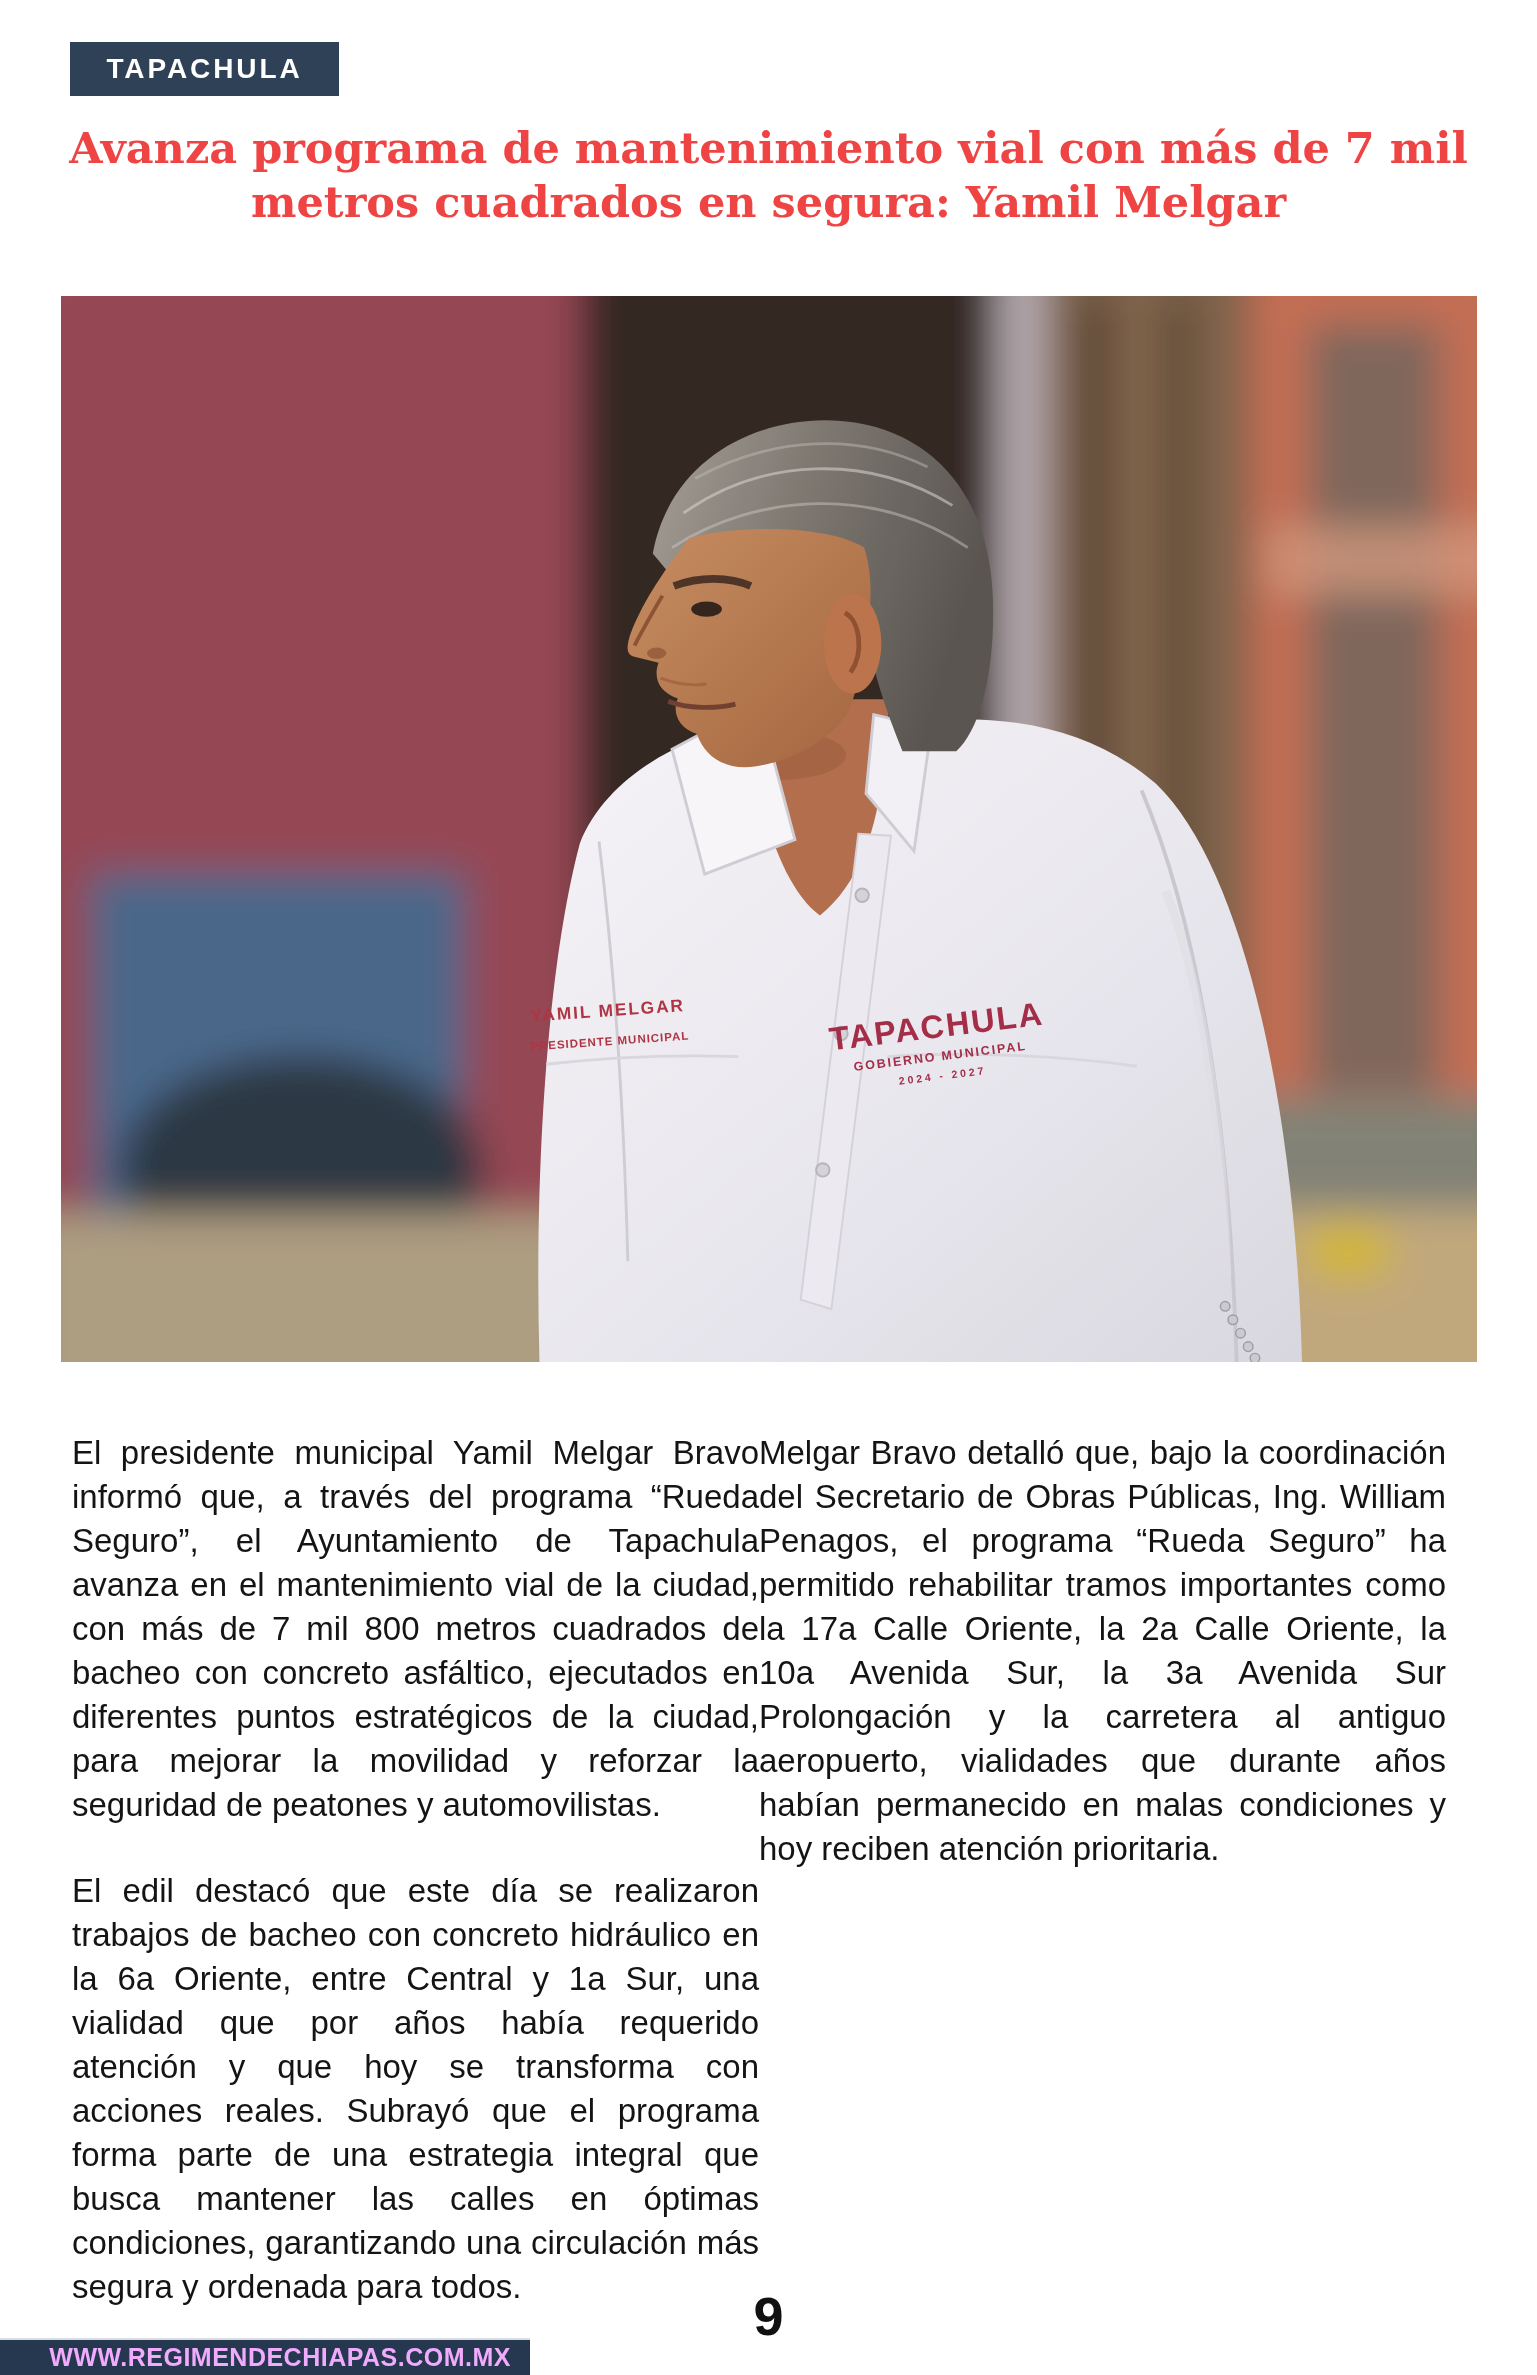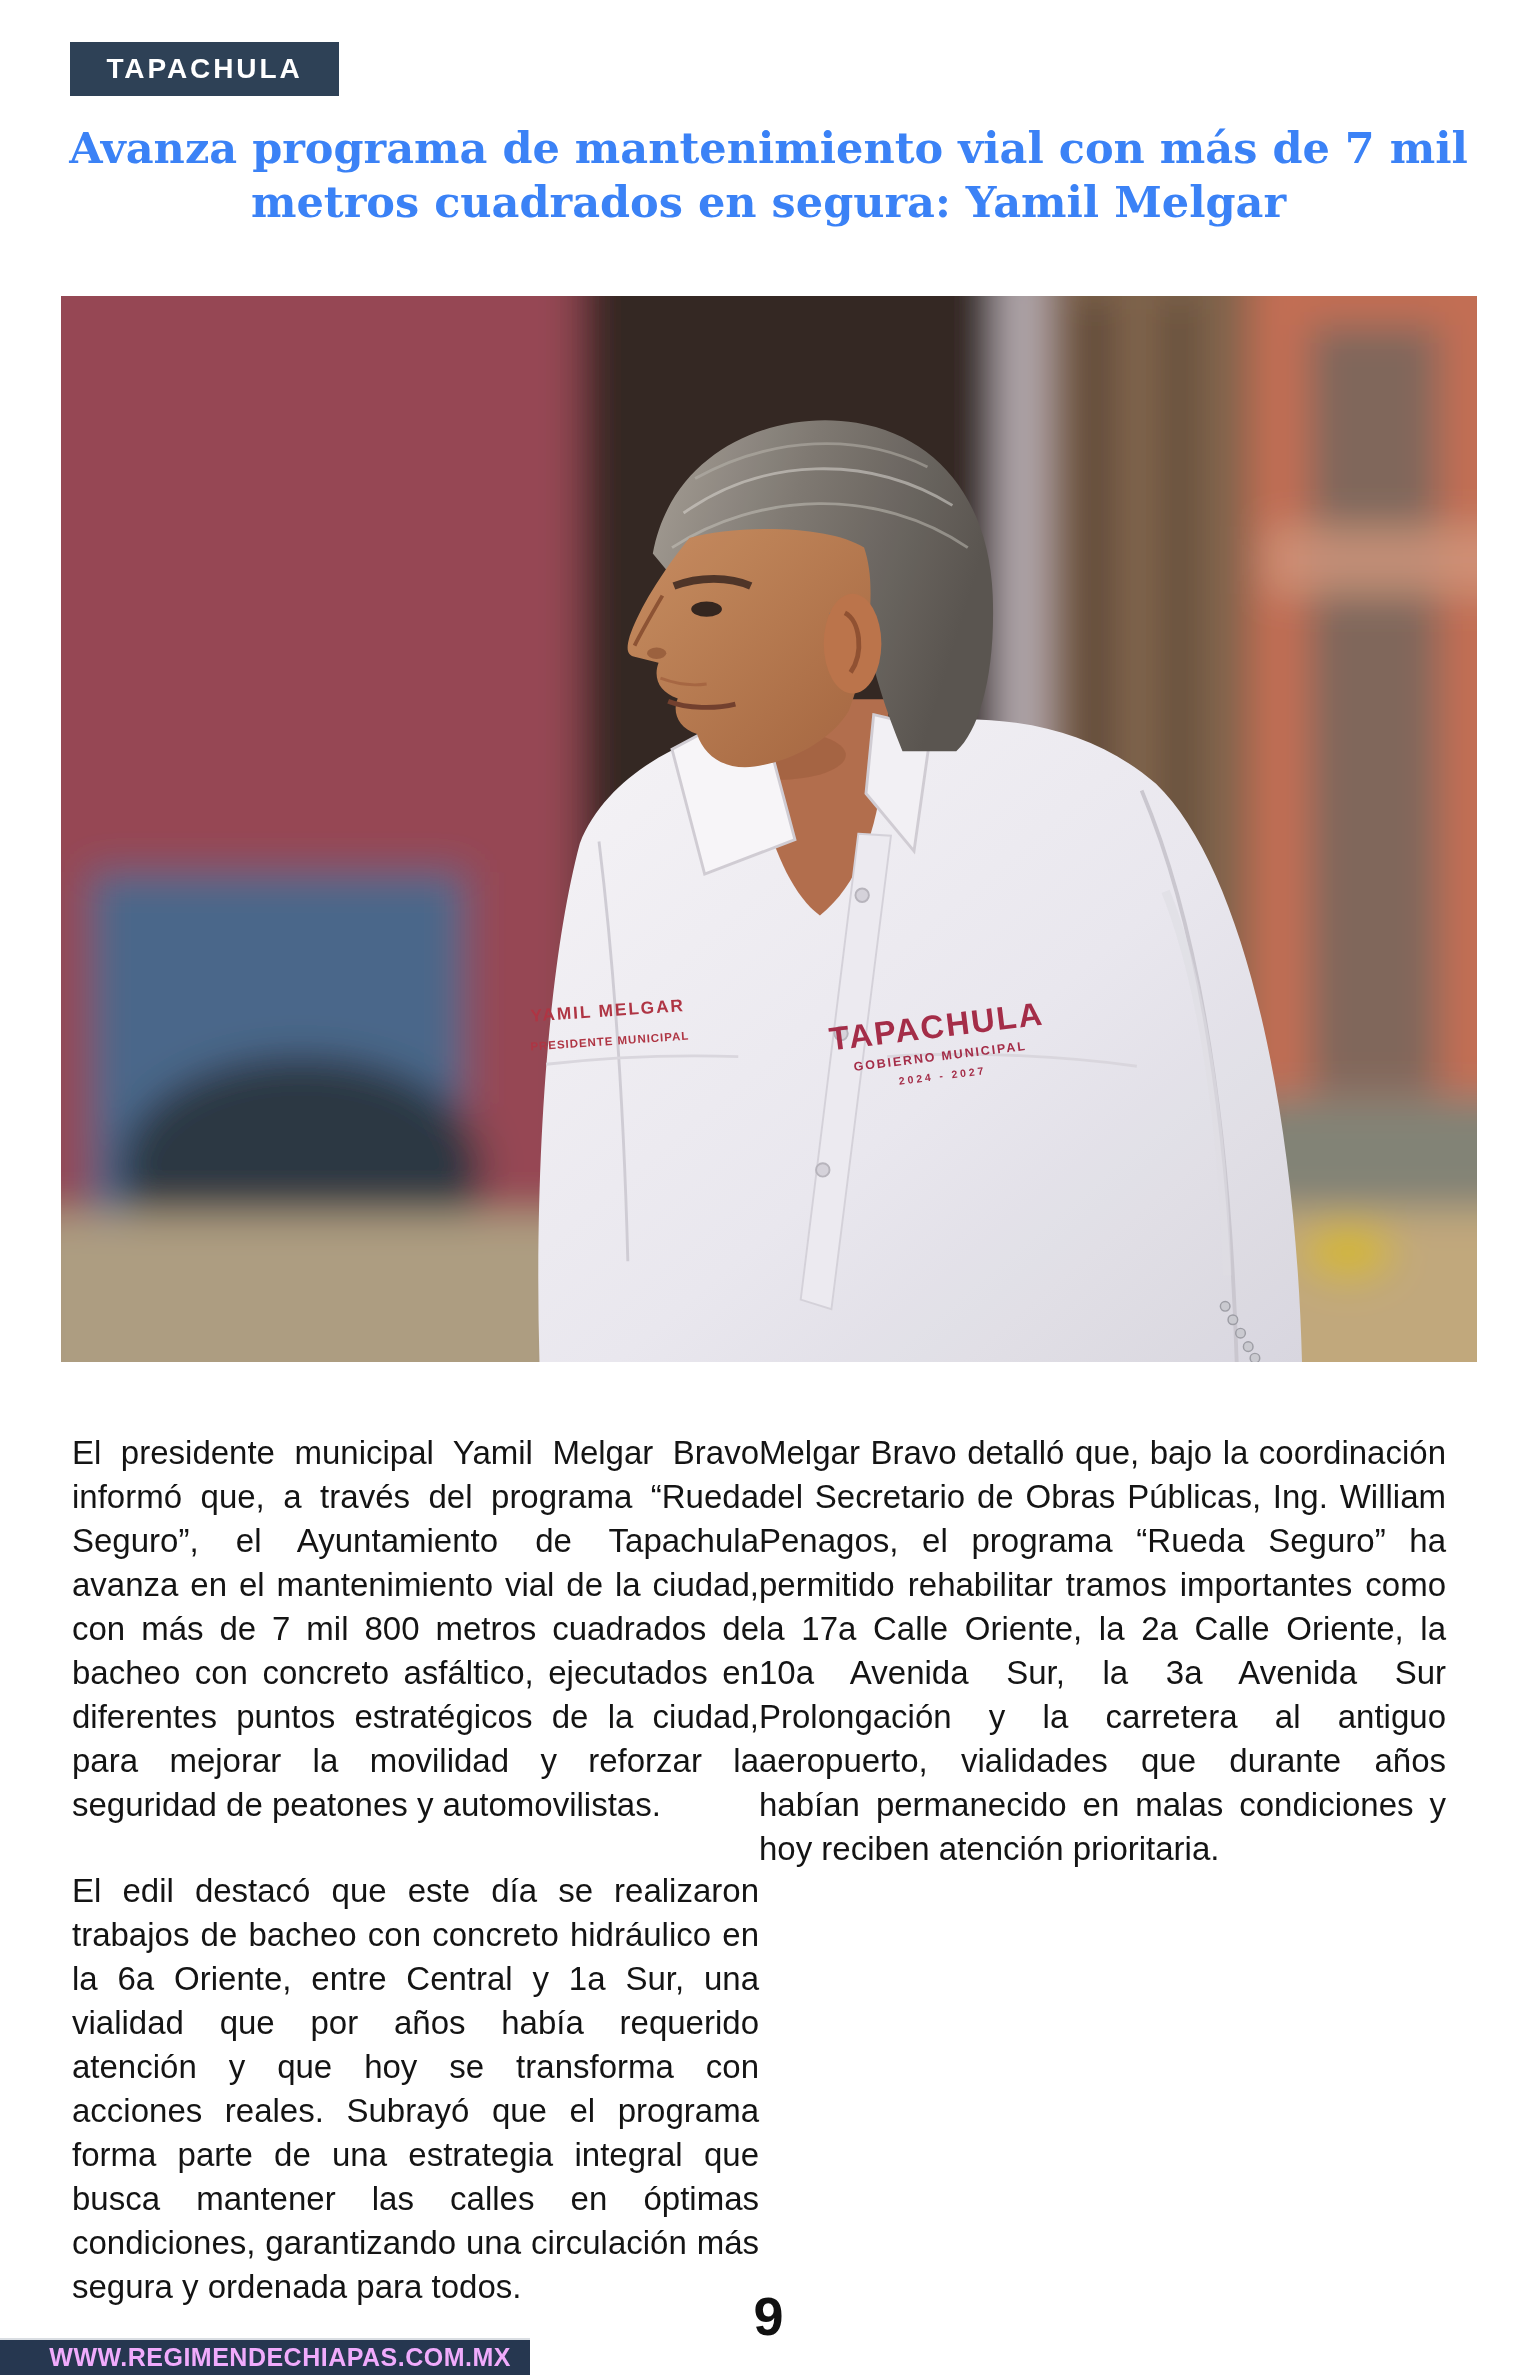--- a/index.html
+++ b/index.html
@@ -8,21 +8,21 @@
     font-family:"Liberation Sans", sans-serif;overflow:hidden;
   }
   .section-tag{
     position:absolute;left:70px;top:42px;width:269px;height:54px;
     background:#2e4156;color:#ffffff;font-weight:bold;font-size:28px;
     letter-spacing:2.9px;display:flex;align-items:center;justify-content:center;
   }
   .headline{
     position:absolute;top:121px;left:48px;right:48px;margin:0;
     text-align:center;font-family:"DejaVu Serif", serif;font-weight:bold;
-    font-size:43px;line-height:1.26;color:#3b82f6;
+    font-size:43px;line-height:1.26;color:#ef4444;
   }
   .photo{
     position:absolute;left:61px;top:296px;width:1416px;height:1066px;margin:0;
     overflow:hidden;background:#6b4a44;
   }
   .article{
     position:absolute;left:72px;top:1431px;width:1397px;display:flex;
   }
   .col{width:687px;}
   .col p{

